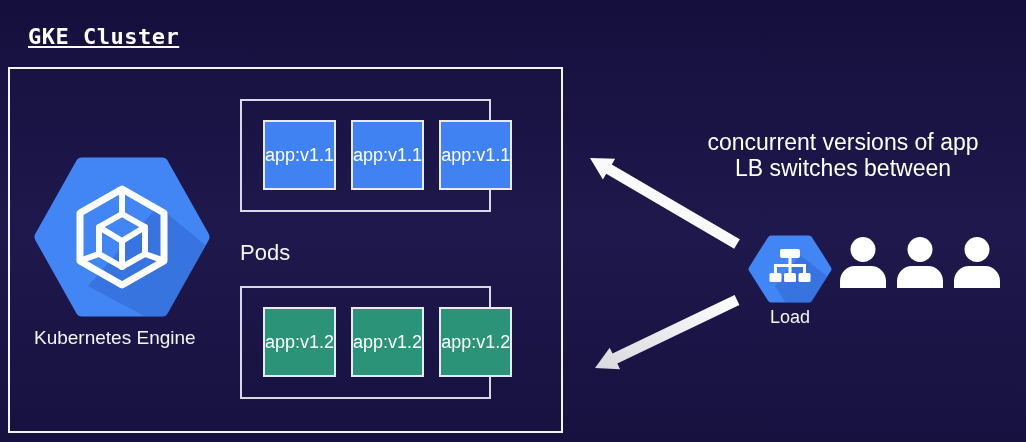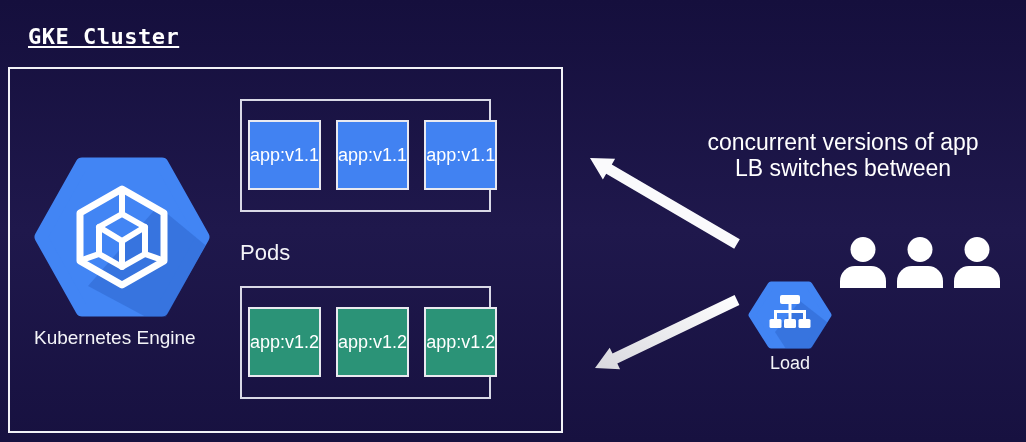--- a/index.html
+++ b/index.html
@@ -44,21 +44,21 @@
   }
 
   .pods-rect {
     position: absolute;
     left: 230px;
     width: 251px; height: 113px;
     border: 2px solid #d9d9e6;
     box-sizing: border-box;
     display: flex;
     gap: 15px;
-    padding: 19px 6px;
+    padding: 19px 21px;
   }
   .pods-v1 { top: 30px; }
   .pods-v2 { top: 217px; }
 
   .app-box {
     width: 76px; height: 70px;
     border: 2px solid #e9e9f0;
     box-sizing: border-box;
     display: flex;
     align-items: center;
@@ -89,21 +89,21 @@
     color: #ffffff;
   }
 
   .arrows {
     position: absolute;
     left: 0; top: 0;
     width: 1026px; height: 442px;
     pointer-events: none;
   }
 
-  .lb-wrap { position: absolute; left: 748px; top: 235px; width: 84px; margin-top: 46px; }
+  .lb-wrap { position: absolute; left: 748px; top: 235px; width: 84px; }
   .lb-hex { display: block; width: 84px; height: 68px; }
   .lb-label {
     position: absolute;
     left: -18px; top: 71px;
     width: 120px;
     text-align: center;
     font-size: 18px;
     line-height: 23px;
     color: #f4f4f8;
   }

